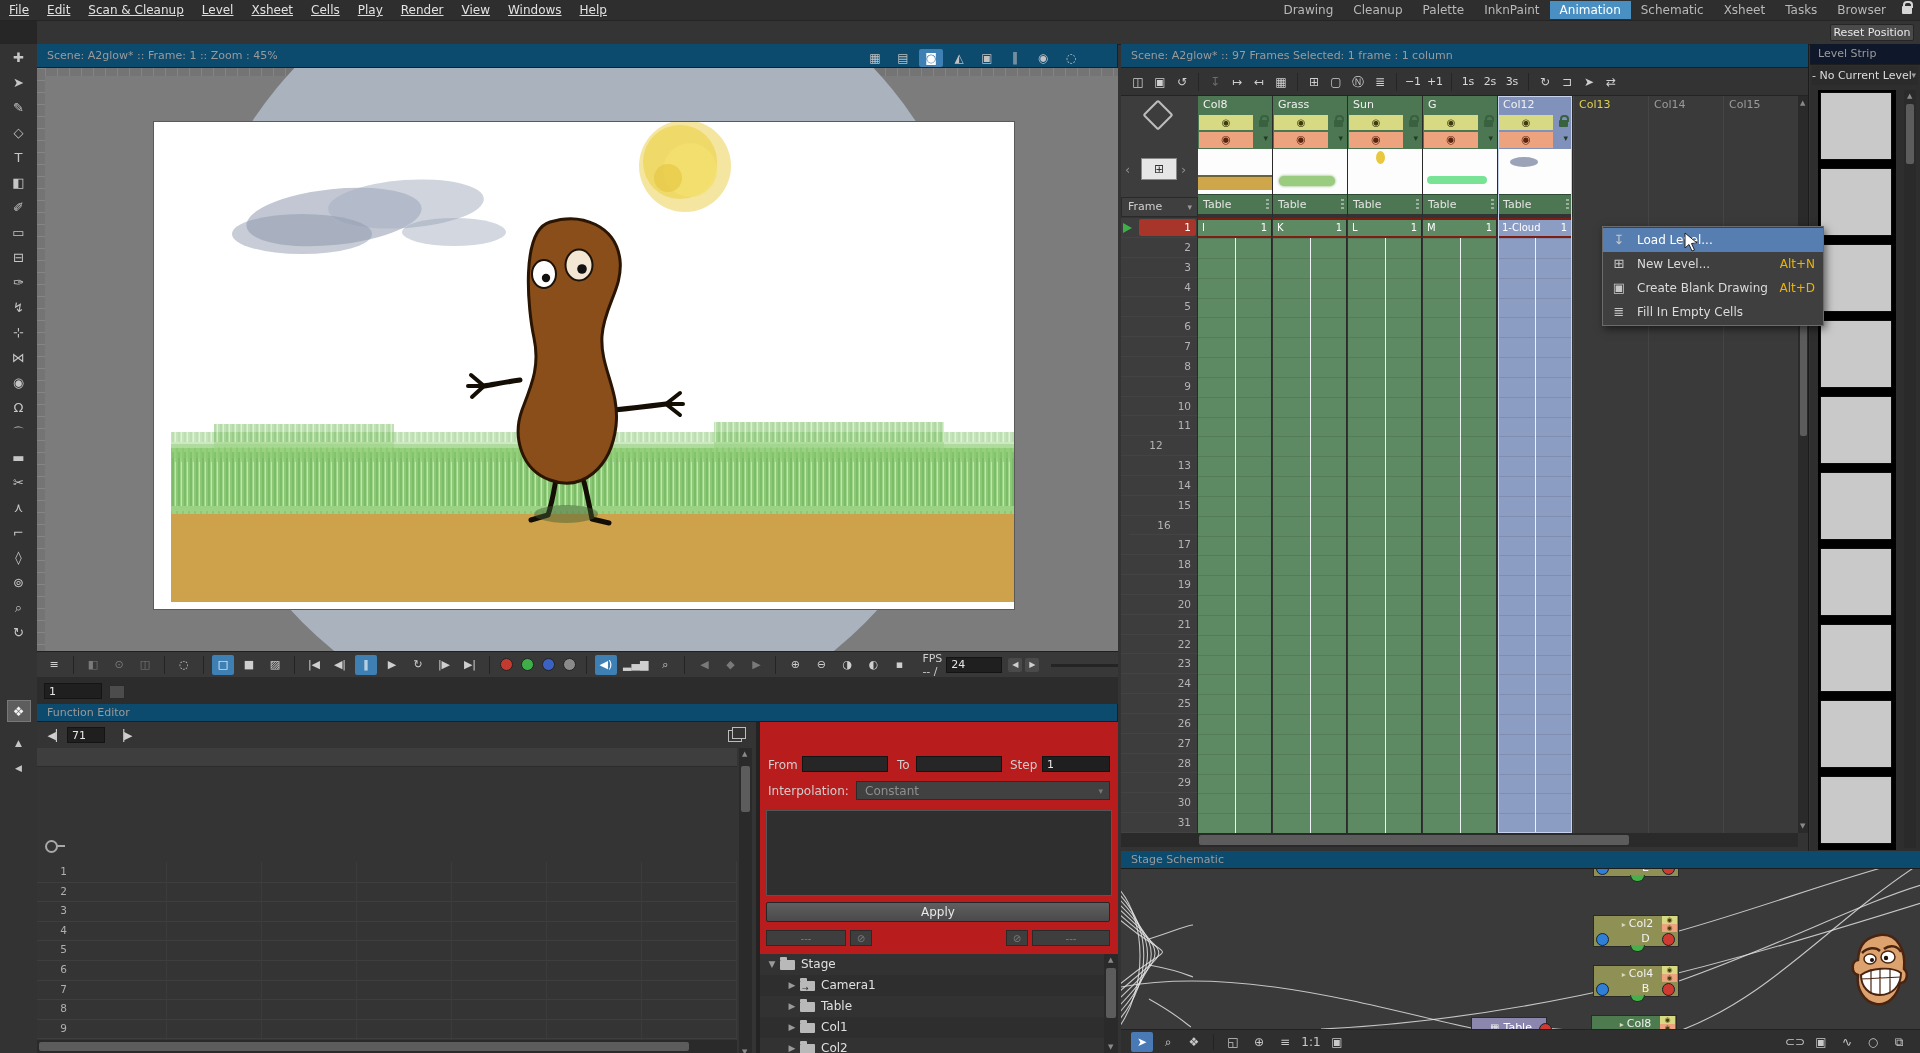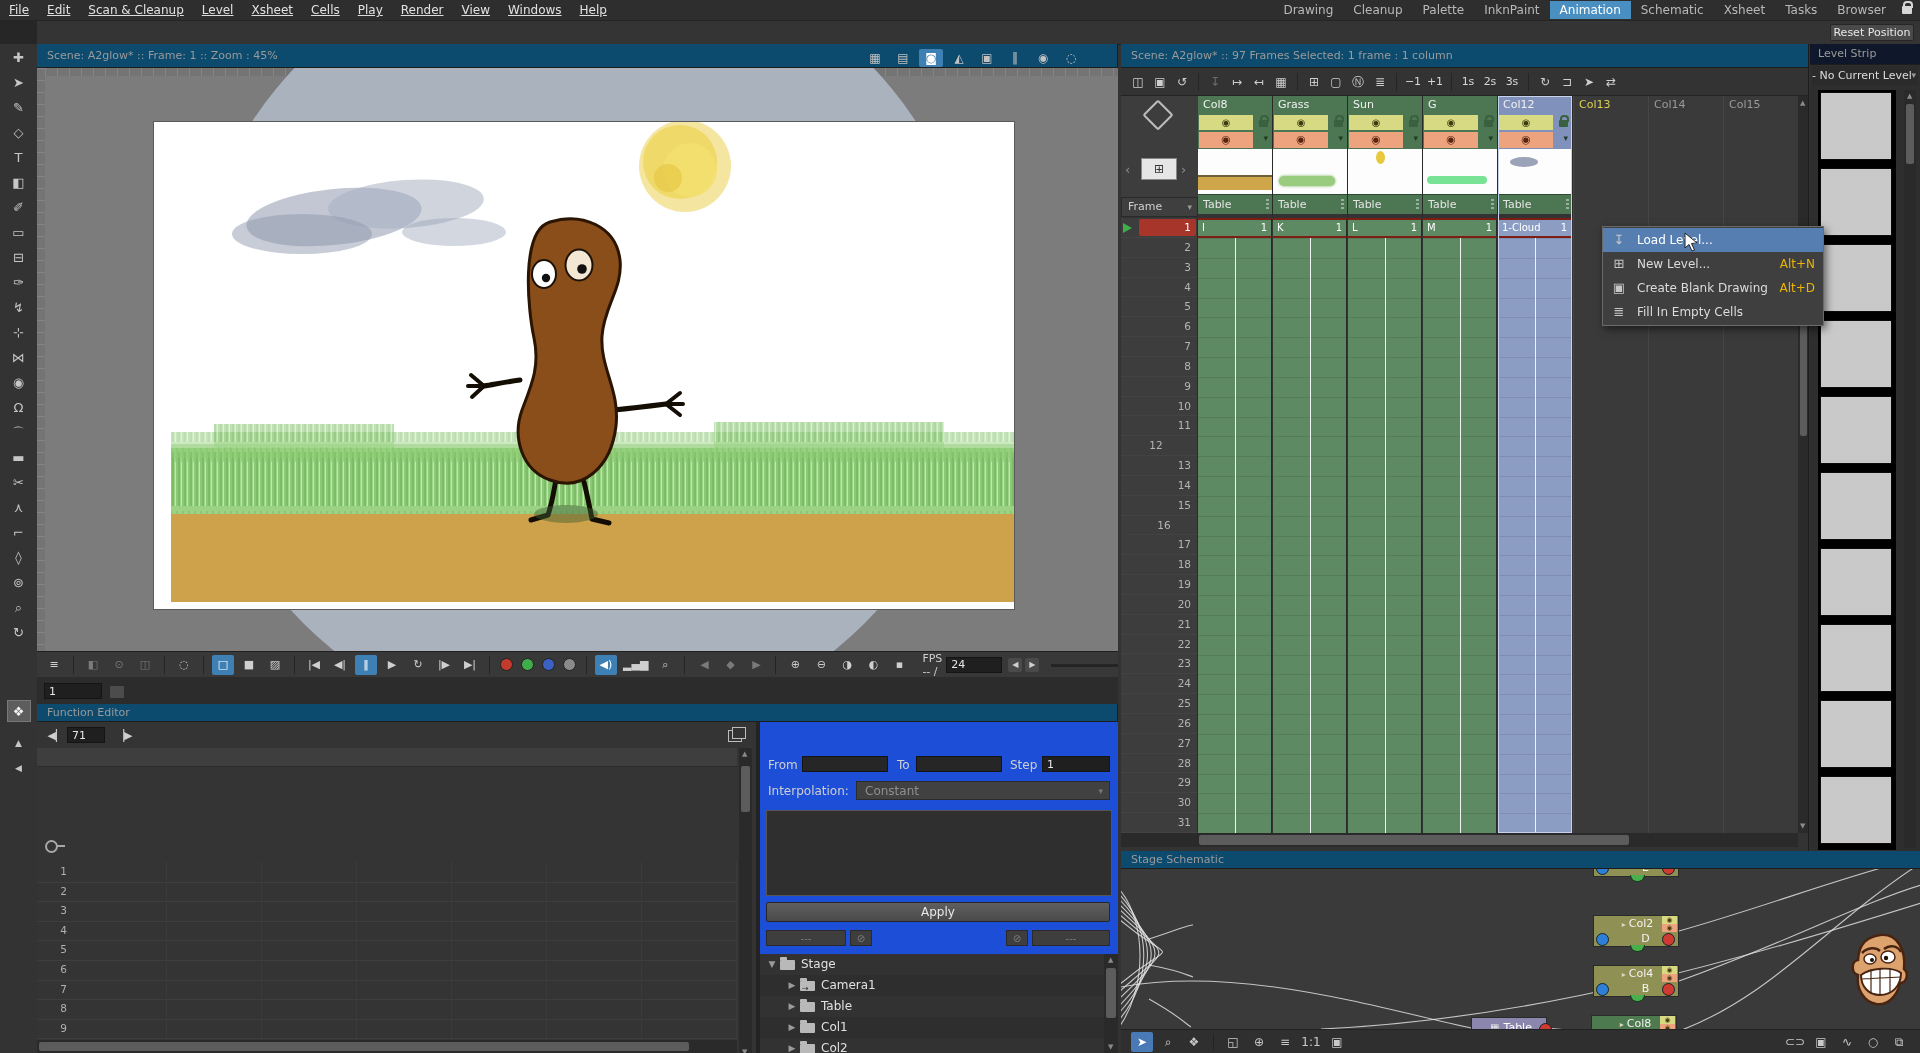--- a/index.html
+++ b/index.html
@@ -307,21 +307,21 @@
         <span style="position:absolute;top:2px;left:3px;color:#8a8a8a;font-size:7px;">▲</span>
         <span style="position:absolute;bottom:2px;left:3px;color:#8a8a8a;font-size:7px;">▼</span>
       </div>
       <div class="a scroll-track" style="left:0;top:318px;width:700px;height:13px;">
         <span class="scroll-thumb" style="left:2px;top:2px;width:650px;height:9px;"></span>
       </div>
     </div>
 
     <div class="a" style="left:719px;top:18px;width:4px;height:331px;background:#232323;"></div>
 
-    <div class="a" style="left:723px;top:18px;width:358px;height:331px;background:#1d4ed8;">
+    <div class="a" style="left:723px;top:18px;width:358px;height:331px;background:#b91c1c;">
       <span style="position:absolute;left:8px;top:36px;color:#cfcfcf;font-size:12px;">From</span>
       <input class="field" style="position: absolute; left: 42px; top: 34px; width: 86px; background: rgb(38, 38, 38);" readonly="">
       <span style="position:absolute;left:137px;top:36px;color:#cfcfcf;font-size:12px;">To</span>
       <input class="field" style="position: absolute; left: 156px; top: 34px; width: 86px; background: rgb(38, 38, 38);" readonly="">
       <span style="position:absolute;left:250px;top:36px;color:#cfcfcf;font-size:12px;">Step</span>
       <input class="field" style="position: absolute; left: 282px; top: 34px; width: 68px;" readonly="" value="1">
       <span style="position:absolute;left:8px;top:62px;color:#cfcfcf;font-size:12px;">Interpolation:</span>
       <div style="position:absolute;left:96px;top:59px;width:254px;height:19px;background:#414141;border:1px solid #2b2b2b;color:#8f8f8f;line-height:19px;padding-left:8px;box-sizing:border-box;font-size:12px;">
         <span>Constant</span>
         <span style="position:absolute;right:6px;color:#777;font-size:9px;">▾</span>

